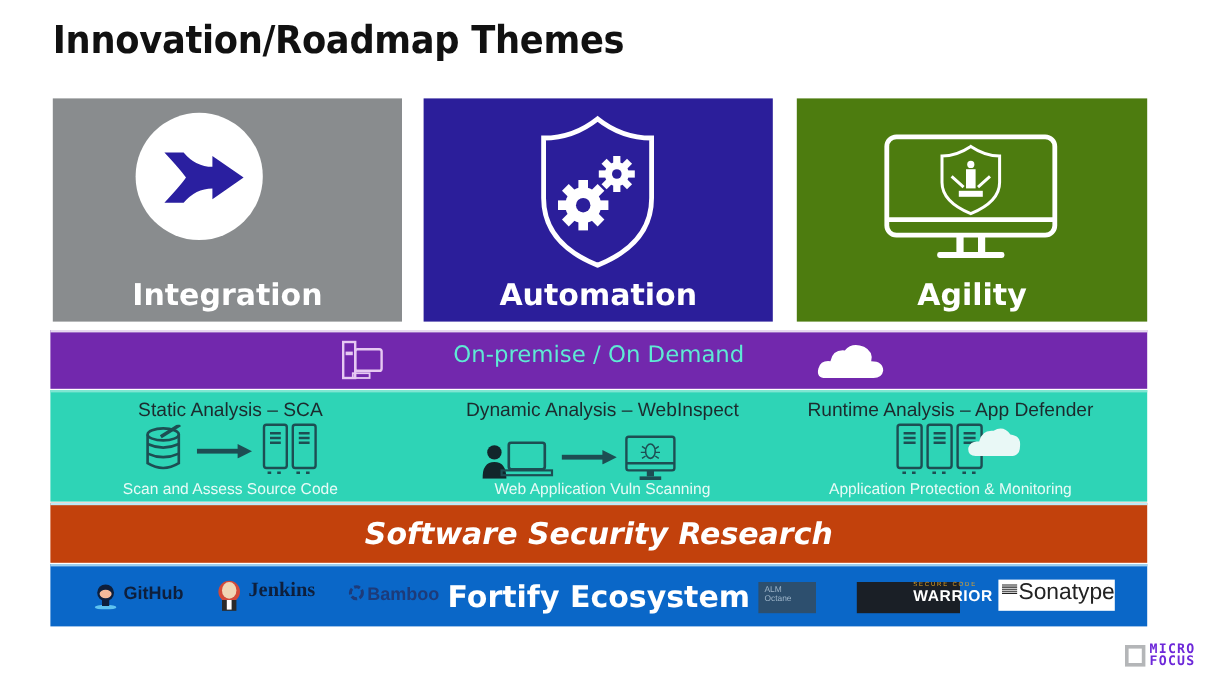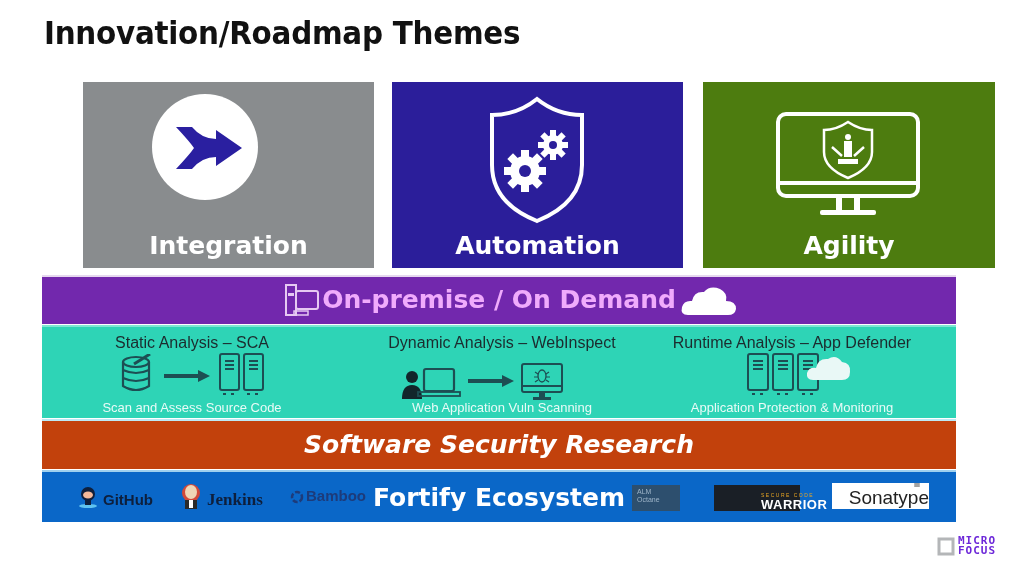--- a/index.html
+++ b/index.html
@@ -1,42 +1,42 @@
 <!DOCTYPE html>
 <html><head>
 <meta charset="utf-8">
 <style>
   html, body { margin:0; padding:0; background:#ffffff; }
   body { width:1024px; height:570px; position:relative; overflow:hidden; font-family:"Liberation Sans", sans-serif; }
   .title { position:absolute; left:44px; top:14px; font-size:32px; font-weight:bold; color:#111; letter-spacing:-0.3px; font-family:"DejaVu Sans", sans-serif; transform:scaleX(0.92); transform-origin:left center; }
-  .tile { position:absolute; top:82px; height:186px;margin-left:39px; }
+  .tile { position:absolute; top:82px; height:186px; }
   .tile .label { position:absolute; left:0; right:0; bottom:8px; text-align:center; color:#fff; font-weight:bold; font-size:25px; font-family:"DejaVu Sans", sans-serif; }
   .tile svg { position:absolute; }
   #t1 { left:44px; width:291px; background:#898c8e; }
   #t2 { left:353px; width:291px; background:#2b1e9a; }
   #t3 { left:664px; width:292px; background:#4d7c0f; }
   .band { position:absolute; left:42px; width:914px; }
   #onprem { top:275px; height:47px; background:#7228ad; border-top:2px solid #e6d8ef; }
-  #onprem .text { position:absolute; left:0; right:0; top:8px; text-align:center; color:#f0abfc; font-size:25px; font-weight:bold; font-family:"DejaVu Sans", sans-serif; }
+  #onprem .text { position:absolute; left:0; right:0; top:8px; text-align:center; color:#5eead4; font-size:19px; font-weight:normal; font-family:"DejaVu Sans", sans-serif; }
   #analysis { top:325px; height:91px; background:#2ed4b6; border-top:2px solid #7ee6d2; }
   .col { position:absolute; top:0; height:91px; text-align:center; }
   .col .h { position:absolute; top:7px; left:0; right:0; font-size:16px; color:#1c2b2e; }
   .col .s { position:absolute; top:73px; left:0; right:0; font-size:13px; color:#e8fbf7; }
   .col svg { position:absolute; }
   #research { top:419px; height:48px; background:#c2410c; border-top:2px solid #bdeaf5; }
   #research .text { position:absolute; left:0; right:0; top:9px; text-align:center; color:#fff; font-size:25px; font-weight:bold; font-style:italic; font-family:"DejaVu Sans", sans-serif; }
   #eco { top:470px; height:50px; background:#0a67c8; border-top:2px solid #9fd0ef; }
   #eco .text { position:absolute; left:0; right:0; top:11px; text-align:center; color:#fff; font-size:25px; font-weight:bold; font-family:"DejaVu Sans", sans-serif; }
-  .logo { position:absolute; display:flex; align-items:flex-end; }
+  .logo { position:absolute; display:flex; align-items:flex-start; }
   .gh { left:36px; top:14px; color:#0e1f3c; font-weight:bold; font-size:15px; }
   .jk { left:138px; top:10px; color:#0e1f3c; font-weight:bold; font-size:17px; font-family:"Liberation Serif", serif; }
   .bb { left:248px; top:15px; color:#1d3b7a; font-weight:bold; font-size:15px; }
   .alm { left:590px; top:13px; width:48px; height:26px; background:#2d4f6e; color:#9db4c8; font-size:7px; line-height:8px; padding:3px 5px; box-sizing:border-box; display:block; }
   .scw { left:672px; top:13px; width:86px; height:26px; background:#1a1f26; color:#fff; box-sizing:border-box; }
-  .son { left:790px; top:11px; width:97px; height:26px; background:#fff; color:#222; font-size:19px; box-sizing:border-box; padding-left:3px;flex-direction:column; }
+  .son { left:790px; top:11px; width:97px; height:26px; background:#fff; color:#222; font-size:19px; box-sizing:border-box; padding-left:3px; }
   .mf { position:absolute; left:937px; top:536px; display:flex; align-items:center; color:#6d28d9; }
   .mf .w { font-size:11px; line-height:10px; font-weight:bold; letter-spacing:1px; font-family:"DejaVu Sans Mono", monospace; }
 </style>
 </head>
 <body>
 
 <div class="title">Innovation/Roadmap Themes</div>
 
 <div class="tile" id="t1">
   <svg width="110" height="110" viewBox="0 0 110 110" style="left:67px;top:10px;">

